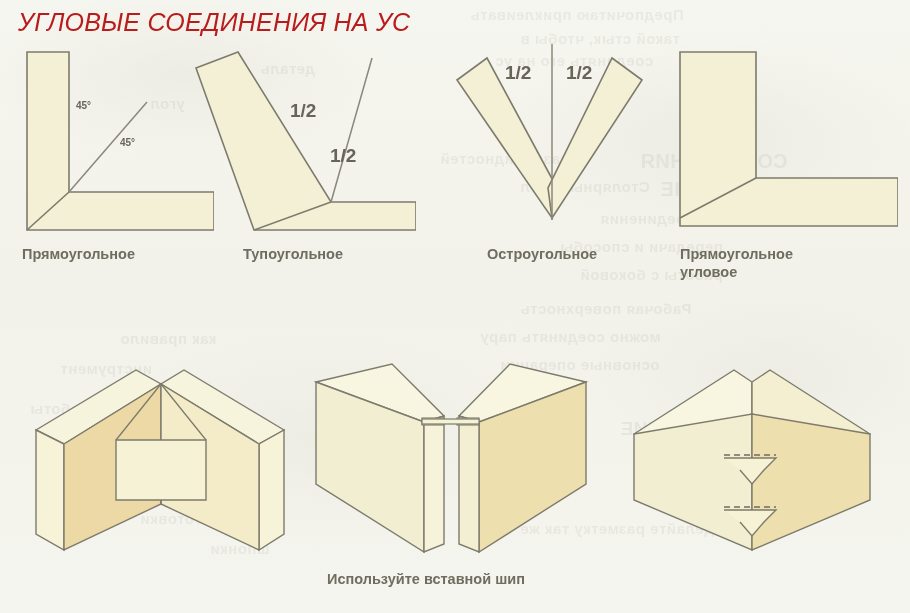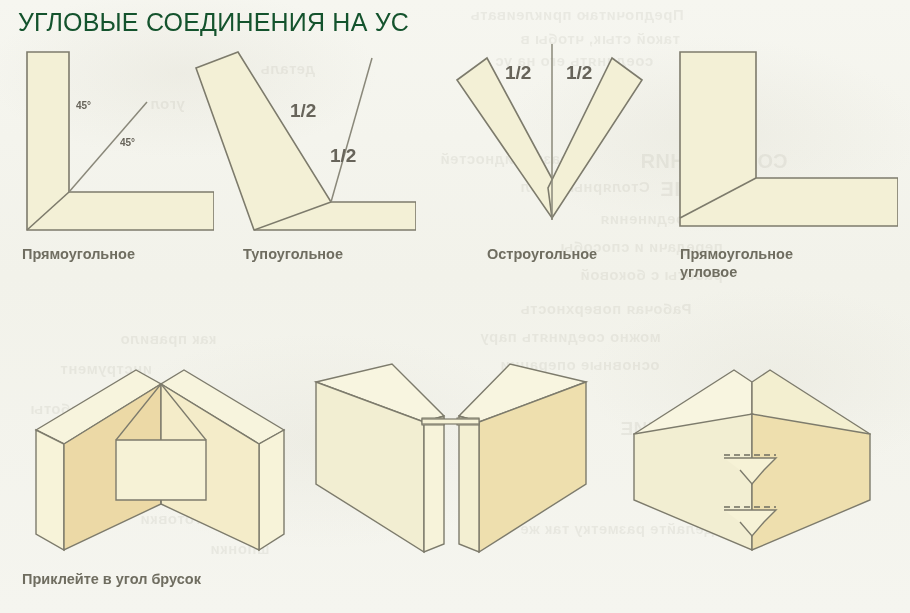--- a/index.html
+++ b/index.html
@@ -44,25 +44,26 @@
     white-space: nowrap;
     transform: scaleX(-1);
     letter-spacing: .5px;
   }
   #content {
     position: absolute;
     inset: 0;
   }
   .section-title {
     position: absolute;
-    color: #14532d;
+    color: #b91c1c;
     font-size: 25px;
     font-weight: normal;
     letter-spacing: .2px;
     white-space: nowrap;
+    font-style: italic;
   }
   .caption {
     position: absolute;
     color: #6f6d60;
     font-size: 14.5px;
     font-weight: bold;
     line-height: 18px;
     white-space: pre-line;
   }
   .fig {
@@ -172,21 +173,20 @@
       <polygon points="48,92 145,32 145,152 48,198" fill="#ecd9a6" stroke="#7d7b6c" stroke-width="1.4"></polygon>
 
       <polygon points="243,92 145,32 145,152 243,198" fill="#f4ecc9" stroke="#7d7b6c" stroke-width="1.4"></polygon>
 
       <polygon points="100,88 190,88 190,148 100,148" fill="#f6f2d6" stroke="#7d7b6c" stroke-width="1.4"></polygon>
       <line x1="145" y1="32" x2="100" y2="88" stroke="#7d7b6c" stroke-width="1.3"></line>
       <line x1="145" y1="32" x2="190" y2="88" stroke="#7d7b6c" stroke-width="1.3"></line>
       <line x1="145" y1="152" x2="145" y2="148" stroke="#7d7b6c" stroke-width="1.3"></line>
     </svg>
 
-    <div class="caption" style="left:22px; top:570px;">Приклейте в угол брусок</div>
 
     <svg class="fig" style="left:304px; top:356px;" width="294" height="200" viewBox="0 0 294 200">
 
       <polygon points="12,26 88,8 140,60 120,66" fill="#f8f5e0" stroke="#7d7b6c" stroke-width="1.4"></polygon>
 
       <polygon points="12,26 120,66 120,196 12,128" fill="#f2eed2" stroke="#7d7b6c" stroke-width="1.4"></polygon>
 
       <polygon points="120,66 140,60 140,188 120,196" fill="#f7f3da" stroke="#7d7b6c" stroke-width="1.4"></polygon>
 
       <rect x="118" y="62" width="22" height="7" fill="#eae6c7" stroke="#7d7b6c" stroke-width="1.1"></rect>
@@ -195,20 +195,21 @@
 
       <polygon points="282,26 175,66 175,196 282,128" fill="#eedfae" stroke="#7d7b6c" stroke-width="1.4"></polygon>
 
       <polygon points="175,66 155,60 155,188 175,196" fill="#f3efd2" stroke="#7d7b6c" stroke-width="1.4"></polygon>
 
       <rect x="153" y="62" width="22" height="7" fill="#eae6c7" stroke="#7d7b6c" stroke-width="1.1"></rect>
 
       <rect x="118" y="63" width="57" height="5" fill="#f6f2d6" stroke="#7d7b6c" stroke-width="1.2"></rect>
     </svg>
 
+    <div class="caption" style="left:327px; top:570px;">Используйте вставной шип</div>
 
     <svg class="fig" style="left:604px; top:352px;" width="296" height="205" viewBox="0 0 296 205">
 
       <polygon points="30,82 130,18 148,30 148,62 48,96" fill="#f8f5e0" stroke="#7d7b6c" stroke-width="1.4"></polygon>
 
       <polygon points="266,82 166,18 148,30 148,62 248,96" fill="#f3efd0" stroke="#7d7b6c" stroke-width="1.4"></polygon>
 
       <polygon points="30,82 148,62 148,198 30,148" fill="#f2eed2" stroke="#7d7b6c" stroke-width="1.4"></polygon>
 
       <polygon points="266,82 148,62 148,198 266,148" fill="#eedfae" stroke="#7d7b6c" stroke-width="1.4"></polygon>

